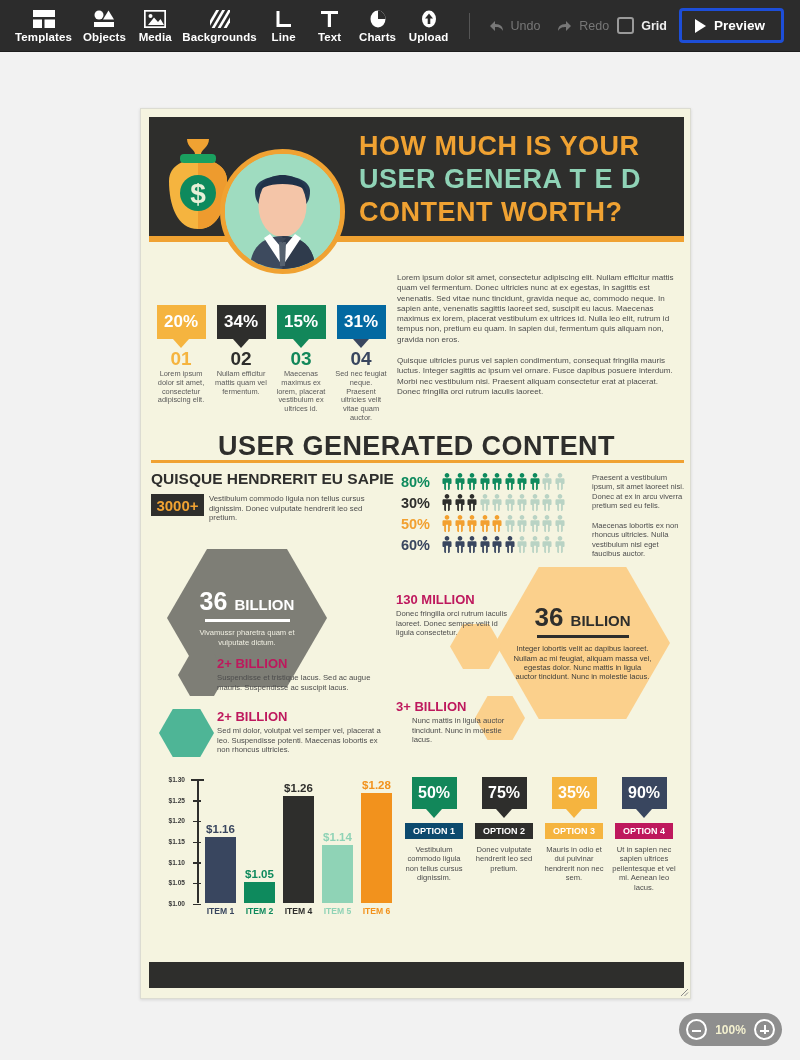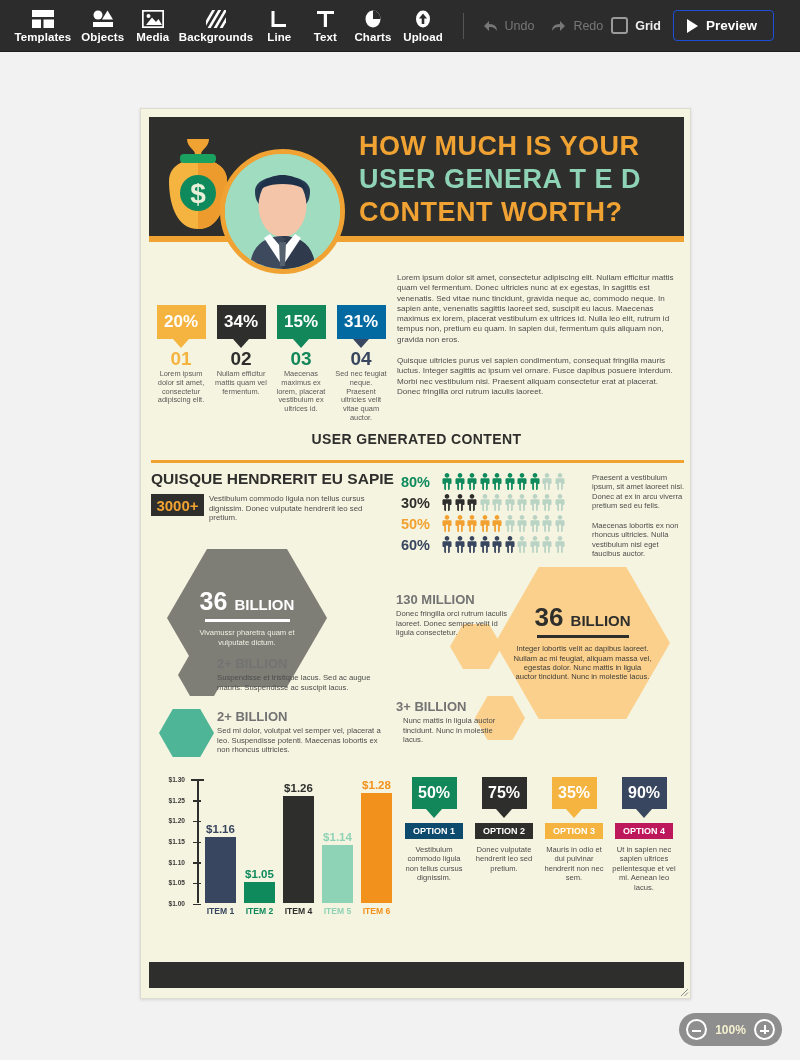--- a/index.html
+++ b/index.html
@@ -45,24 +45,24 @@
 
   .gridwrap { display:flex; align-items:center; gap:7px; margin-right: 12px; }
   .checkbox {
     width: 17px; height: 17px; border: 2px solid #9a9a9a; border-radius: 3px;
     background: #2c2c2c; cursor: pointer;
   }
   .gridlabel { color:#eee; font-size:12.5px; font-weight:bold; }
 
   #preview-btn {
     display:flex; align-items:center; gap:8px;
-    border: 1px solid #1d4ed8; border-radius: 4px;
+    border: 3px solid #1d4ed8; border-radius: 4px;
     color:#fff; background:#2c2c2c;
     padding: 7px 16px 7px 13px; font-size:13.5px; font-weight:bold;
-    cursor:pointer; margin-right: 16px;
+    cursor:pointer; margin-right: 6px;
   }
   .play-tri {
     width:0;height:0;border-left:11px solid #fff;
     border-top:7px solid transparent;border-bottom:7px solid transparent;
   }
 
   
   #canvas-area {
     position:absolute; top:52px; left:0; right:0; bottom:0;
     background:#f2f2f2; overflow:hidden;
@@ -122,21 +122,21 @@
   .badge-num {
     font-family:"Liberation Sans Narrow","Liberation Sans",sans-serif;
     font-weight:bold; font-size:19px; margin-top:10px; line-height:19px;
   }
   .badge-desc { font-size:7.4px; line-height:8.8px; color:#5a5a5a; margin-top:2px; padding:0 4px; }
 
   
   .sec-title {
     position:absolute; left:0; top:322px; width:551px; text-align:center;
     font-family:"Liberation Sans Narrow","Liberation Sans",sans-serif;
-    font-weight:bold; font-size:14px; color:#2e2e2c; letter-spacing:.4px;
+    font-weight:bold; font-size:27px; color:#2e2e2c; letter-spacing:.4px;
   }
   .sec-rule { position:absolute; left:10px; top:351px; width:533px; height:3px; background:#f0a232; }
 
   
   .subhead {
     position:absolute; left:10px; top:361px;
     font-family:"Liberation Sans Narrow","Liberation Sans",sans-serif;
     font-weight:bold; font-size:15.5px; color:#2e2e2c;
   }
   .k3000 {
@@ -168,21 +168,21 @@
   }
   .hex-big-num {
     font-family:"Liberation Sans Narrow","Liberation Sans",sans-serif;
     font-weight:bold; line-height:1;
   }
   .hex-rule { height:3px; margin:5px 0 6px; }
   .hex-txt { font-size:7.6px; line-height:9.3px; text-align:center; padding:0 18px; }
 
   .mini-head {
     position:absolute; font-family:"Liberation Sans Narrow","Liberation Sans",sans-serif;
-    font-weight:bold; font-size:13px; color:#737373;text-align:right;
+    font-weight:bold; font-size:13px; color:#be185d;text-align:right;
   }
   .mini-txt { position:absolute; font-size:7.7px; line-height:9.5px; color:#4d4d4d; }
 
   
   .chart { position:absolute; left:14px; top:664px; width:246px; height:152px; }
   .axis-line { position:absolute; left:42px; top:6px; width:2px; height:124px; background:#2e2e2c; }
   .axis-cap  { position:absolute; left:36px; top:6px; width:13px; height:2px; background:#2e2e2c; }
   .ytick { position:absolute; right:0; font-size:6.6px; color:#3a3a3a; font-weight:bold; width:28px; text-align:right; }
   .ytickmark { position:absolute; left:38px; width:8px; height:1.5px; background:#2e2e2c; }
   .bars { position:absolute; left:46px; top:6px; width:196px; height:124px; display:flex; align-items:flex-end; }
@@ -614,21 +614,21 @@
       <div class="hex-inner" style="background:#fbd08c;"></div>
     </div>
     <div class="hex" style="left:334px; top:587px; width:50px; height:44px;">
       <div class="hex-inner" style="background:#fbd08c;"></div>
     </div>
 
     <div class="mini-head" style="left:255px; top:483px;">130 MILLION</div>
     <div class="mini-txt" style="left:255px; top:500px; width:112px;">Donec fringilla orci rutrum iaculis laoreet. Donec semper velit id ligula consectetur.</div>
 
     <div class="mini-head" style="left:255px; top:590px;">3+ BILLION</div>
-    <div class="mini-txt" style="left:262px; top:607px; width:110px;">Nunc mattis in ligula auctor tincidunt. Nunc in molestie lacus.</div>
+    <div class="mini-txt" style="left:271px; top:607px; width:110px;">Nunc mattis in ligula auctor tincidunt. Nunc in molestie lacus.</div>
 
     <div class="chart">
       <div class="axis-cap"></div>
       <div class="axis-line"></div>
       <div id="yticks">
           <div class="ytick" style="top: 3px; left: 2px;">$1.30</div>
           <div class="ytickmark" style="top: 6.5px;"></div>
           <div class="ytick" style="top: 23.6667px; left: 2px;">$1.25</div>
           <div class="ytickmark" style="top: 27.1667px;"></div>
           <div class="ytick" style="top: 44.3333px; left: 2px;">$1.20</div>

